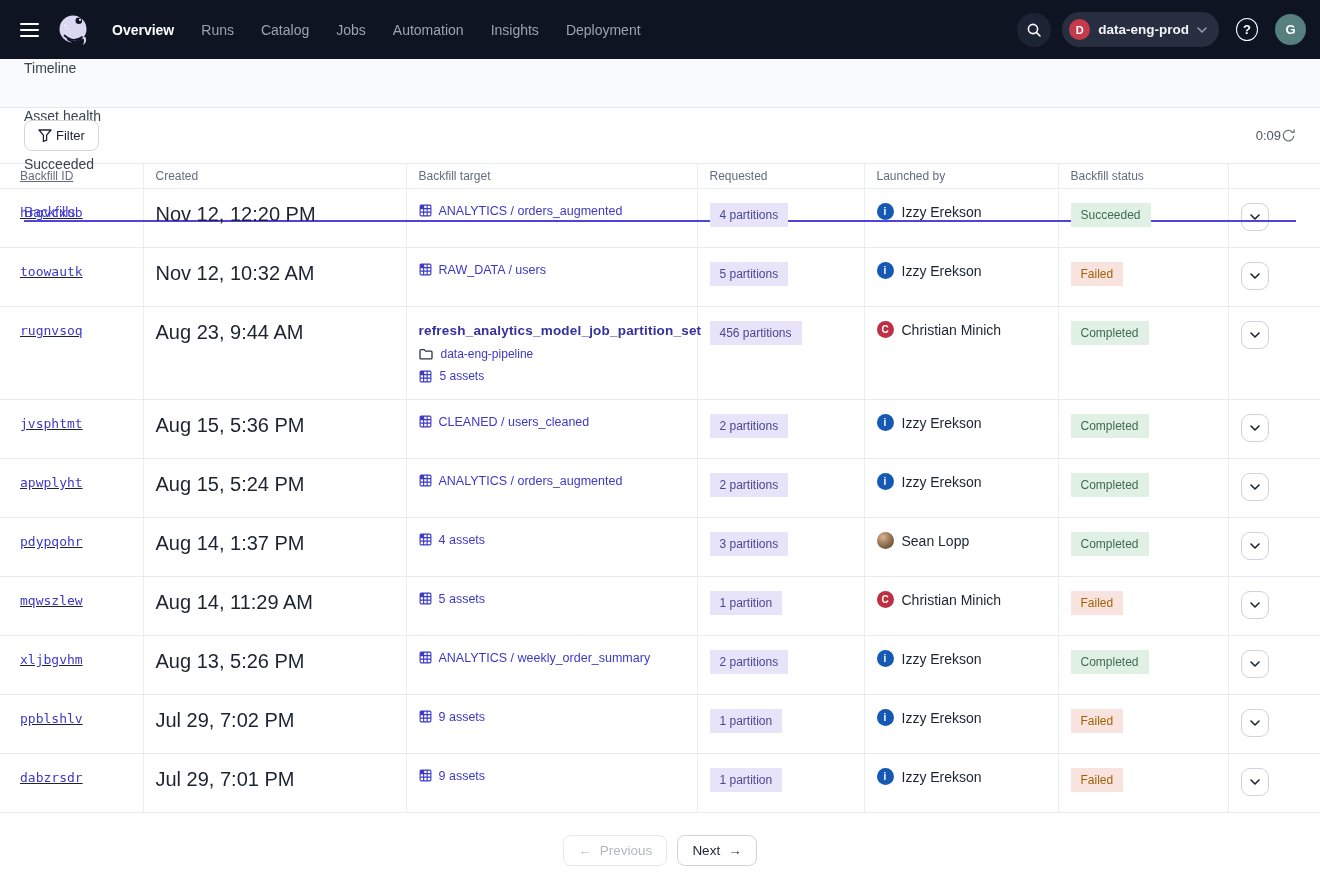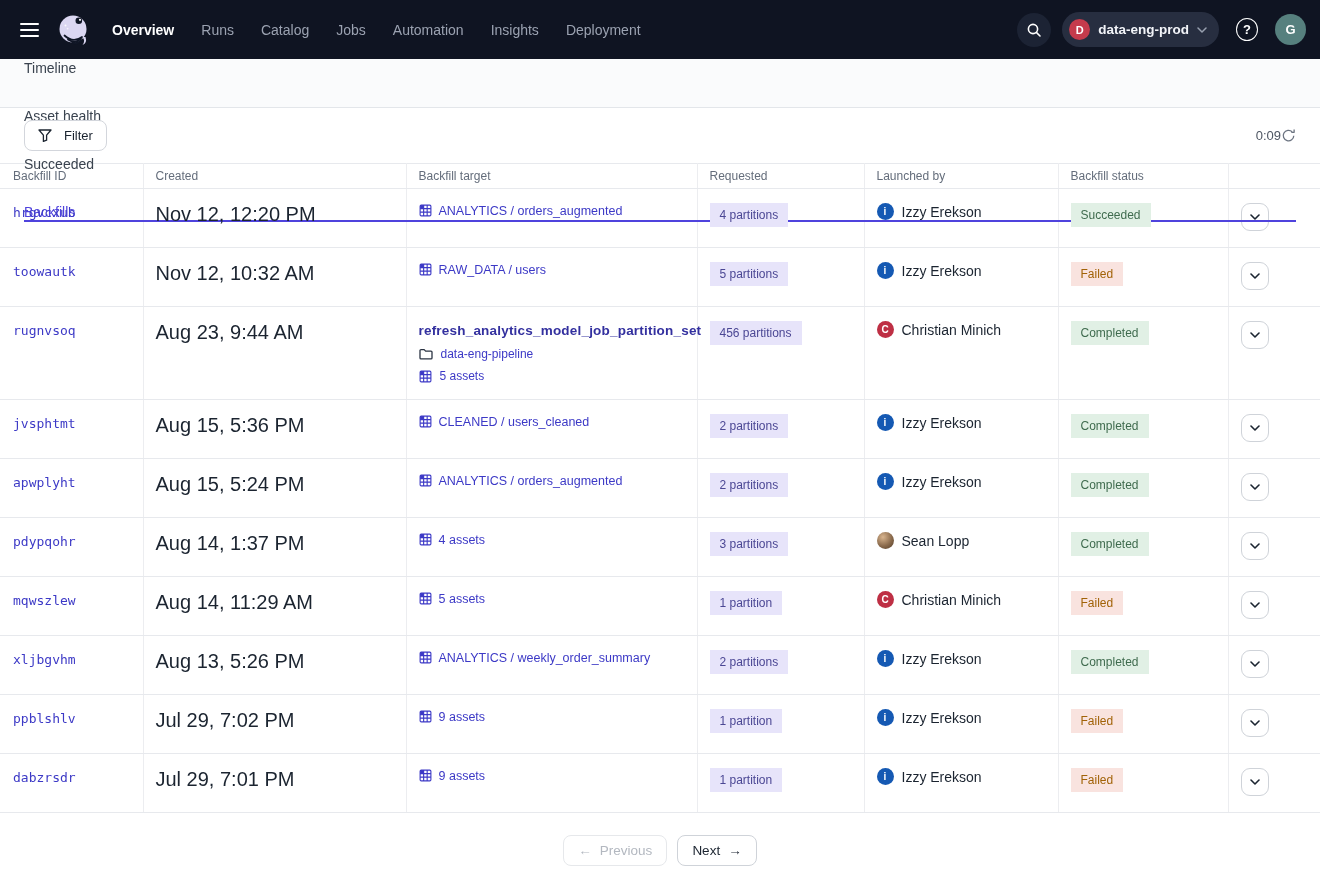--- a/index.html
+++ b/index.html
@@ -31,31 +31,31 @@
   .help-circle { width:23px; height:23px; border-radius:50%; border:1.7px solid #fff; color:#fff; font-size:13px; font-weight:700; display:flex; align-items:center; justify-content:center; }
   .user-avatar-btn { width:31px; height:31px; border-radius:50%; background:#56807E; border:none; color:#fff; font-size:13px; font-weight:700; display:flex; align-items:center; justify-content:center; }
 
   
   .tabbar { height:49px; background:#FAFBFC; border-bottom:1px solid #E3E6EA; display:flex; align-items:stretch; gap:29px; padding:0 24px;flex-direction:column; }
   .tab { display:flex; align-items:center; font-size:14px; font-weight:500; color:#3A434F; border-bottom:2px solid transparent; padding-top:1px; cursor:pointer; }
   .tab.active { color:#4F43DD; border-bottom-color:#4F43DD; }
 
   
   .toolbar { height:55px; display:flex; align-items:center; justify-content:space-between; padding:0 24px; }
-  .filter-btn { display:flex; align-items:center; gap:12px; height:31px; padding:0 13px; border:1px solid #D3D6DC; border-radius:8px; background:#fff; font-size:13px; font-weight:500; color:#1B2430; }
+  .filter-btn { display:flex; align-items:center; gap:4px; height:31px; padding:0 13px; border:1px solid #D3D6DC; border-radius:8px; background:#fff; font-size:13px; font-weight:500; color:#1B2430; }
   .timer-wrap { display:flex; align-items:center; }
   .timer-text { font-size:13px; color:#4E5663; }
   .refresh-btn { border:none; background:transparent; padding:0; display:flex; color:#6B7380; }
 
   
   table.backfills { width:1320px; border-collapse:collapse; table-layout:fixed; }
   th { height:25px; border-top:1px solid #E7E9ED; border-bottom:1px solid #E7E9ED; font-size:12px; font-weight:400; color:#646D7B; text-align:left; padding:4px 12px; }
   th, td { border-right:1px solid #ECEDF0; }
   th:last-child, td:last-child { border-right:none; }
-  th:first-child, td:first-child { padding-left:13px; }
+  th:first-child, td:first-child { padding-left:20px;text-decoration:underline; }
   td { border-bottom:1px solid #E7E9ED; vertical-align:top; padding:14px 12px 16px; }
   tr.backfill-row { height:53px; }
   .mono-link { font-family:"DejaVu Sans Mono", monospace; font-size:13px; color:#3C39C6; }
   .created-text { font-size:20px; color:#1B2430; }
   .asset-link { display:inline-flex; align-items:center; gap:7px; font-size:12.5px; color:#3C39C6; }
   .asset-link svg, .target-subrow svg { flex:none; }
   .job-link { display:inline-block; font-size:13.5px; font-weight:700; color:#33309F; letter-spacing:.2px; }
   .target-subrow { display:flex; align-items:center; gap:8px; margin-top:8px; }
   .target-subrow a { font-size:12px; color:#3C39C6; }
   .subicon-folder { color:#2A3342; display:flex; }

